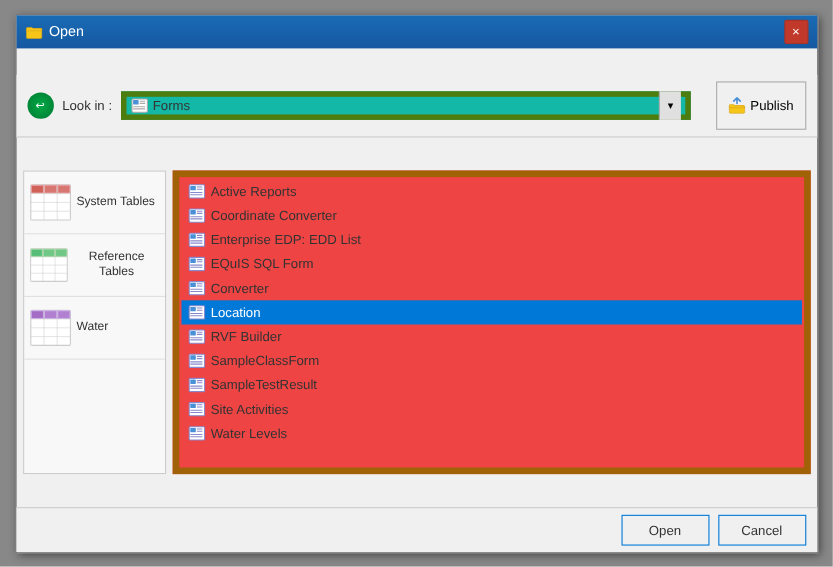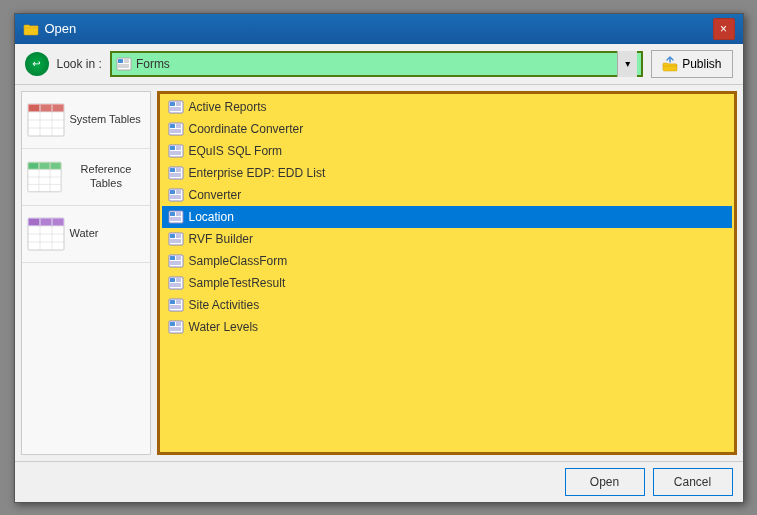--- a/index.html
+++ b/index.html
@@ -15,20 +15,21 @@
     }
 
     .dialog-window {
       width: 730px;
       height: 490px;
       background: #f0f0f0;
       border: 1px solid #555;
       box-shadow: 2px 2px 8px rgba(0,0,0,0.5);
       display: flex;
       flex-direction: column;
+      gap: 24px;
     }
 
     .title-bar {
       background: linear-gradient(to bottom, #1a6bb5, #1558a0);
       color: white;
       display: flex;
       align-items: center;
       justify-content: space-between;
       padding: 0 8px;
       height: 30px;
@@ -91,22 +92,22 @@
 
     .look-in-label {
       font-size: 12px;
       color: #333;
       white-space: nowrap;
     }
 
     .look-in-combo {
       display: flex;
       align-items: center;
-      background: #86efac;
-      border: 2px solid #4d7c0f;
+      background: #14b8a6;
+      border: 5px solid #4d7c0f;
       height: 26px;
       flex: 1;
       padding: 0 4px;
       gap: 4px;
       cursor: pointer;
       justify-content: space-between;
     }
 
     .combo-text {
       flex: 1;
@@ -126,24 +127,25 @@
       flex-shrink: 0;
     }
 
     .publish-btn {
       display: flex;
       align-items: center;
       gap: 4px;
       background: #f0f0f0;
       border: 1px solid #aaa;
       padding: 3px 10px;
-      height: 28px;
+      height: 44px;
       cursor: pointer;
       font-size: 12px;
       white-space: nowrap;
+      margin-left: 15px;
     }
 
     .main-content {
       display: flex;
       flex: 1;
       overflow: hidden;
       padding: 6px;
       gap: 6px;
     }
 
@@ -169,22 +171,22 @@
 
     .sidebar-label {
       font-size: 11px;
       color: #333;
       text-align: center;
       line-height: 1.2;
     }
 
     .file-list-container {
       flex: 1;
-      background: #fde047;
-      border: 3px solid #a16207;
+      background: #ef4444;
+      border: 6px solid #a16207;
       overflow-y: auto;
       padding: 2px;
     }
 
     .file-item {
       display: flex;
       align-items: center;
       padding: 2px 6px;
       gap: 5px;
       cursor: pointer;
@@ -355,32 +357,32 @@
         </div>
         <div class="file-item">
           <svg width="16" height="14" viewBox="0 0 16 14" class="file-item-icon">
       <rect x="1" y="1" width="14" height="12" fill="white" stroke="#8888cc" stroke-width="1" rx="1"></rect>
       <rect x="2" y="2" width="5" height="4" fill="#4a90d9" rx="0.5"></rect>
       <line x1="8" y1="3" x2="13" y2="3" stroke="#8888cc" stroke-width="1"></line>
       <line x1="8" y1="5" x2="13" y2="5" stroke="#8888cc" stroke-width="1"></line>
       <line x1="2" y1="8" x2="13" y2="8" stroke="#8888cc" stroke-width="1"></line>
       <line x1="2" y1="10" x2="13" y2="10" stroke="#8888cc" stroke-width="1"></line>
     </svg>
+          <span>Enterprise EDP: EDD List</span>
+        </div>
+        <div class="file-item">
+          <svg width="16" height="14" viewBox="0 0 16 14" class="file-item-icon">
+      <rect x="1" y="1" width="14" height="12" fill="white" stroke="#8888cc" stroke-width="1" rx="1"></rect>
+      <rect x="2" y="2" width="5" height="4" fill="#4a90d9" rx="0.5"></rect>
+      <line x1="8" y1="3" x2="13" y2="3" stroke="#8888cc" stroke-width="1"></line>
+      <line x1="8" y1="5" x2="13" y2="5" stroke="#8888cc" stroke-width="1"></line>
+      <line x1="2" y1="8" x2="13" y2="8" stroke="#8888cc" stroke-width="1"></line>
+      <line x1="2" y1="10" x2="13" y2="10" stroke="#8888cc" stroke-width="1"></line>
+    </svg>
           <span>EQuIS SQL Form</span>
-        </div>
-        <div class="file-item">
-          <svg width="16" height="14" viewBox="0 0 16 14" class="file-item-icon">
-      <rect x="1" y="1" width="14" height="12" fill="white" stroke="#8888cc" stroke-width="1" rx="1"></rect>
-      <rect x="2" y="2" width="5" height="4" fill="#4a90d9" rx="0.5"></rect>
-      <line x1="8" y1="3" x2="13" y2="3" stroke="#8888cc" stroke-width="1"></line>
-      <line x1="8" y1="5" x2="13" y2="5" stroke="#8888cc" stroke-width="1"></line>
-      <line x1="2" y1="8" x2="13" y2="8" stroke="#8888cc" stroke-width="1"></line>
-      <line x1="2" y1="10" x2="13" y2="10" stroke="#8888cc" stroke-width="1"></line>
-    </svg>
-          <span>Enterprise EDP: EDD List</span>
         </div>
         <div class="file-item">
           <svg width="16" height="14" viewBox="0 0 16 14" class="file-item-icon">
       <rect x="1" y="1" width="14" height="12" fill="white" stroke="#8888cc" stroke-width="1" rx="1"></rect>
       <rect x="2" y="2" width="5" height="4" fill="#4a90d9" rx="0.5"></rect>
       <line x1="8" y1="3" x2="13" y2="3" stroke="#8888cc" stroke-width="1"></line>
       <line x1="8" y1="5" x2="13" y2="5" stroke="#8888cc" stroke-width="1"></line>
       <line x1="2" y1="8" x2="13" y2="8" stroke="#8888cc" stroke-width="1"></line>
       <line x1="2" y1="10" x2="13" y2="10" stroke="#8888cc" stroke-width="1"></line>
     </svg>

